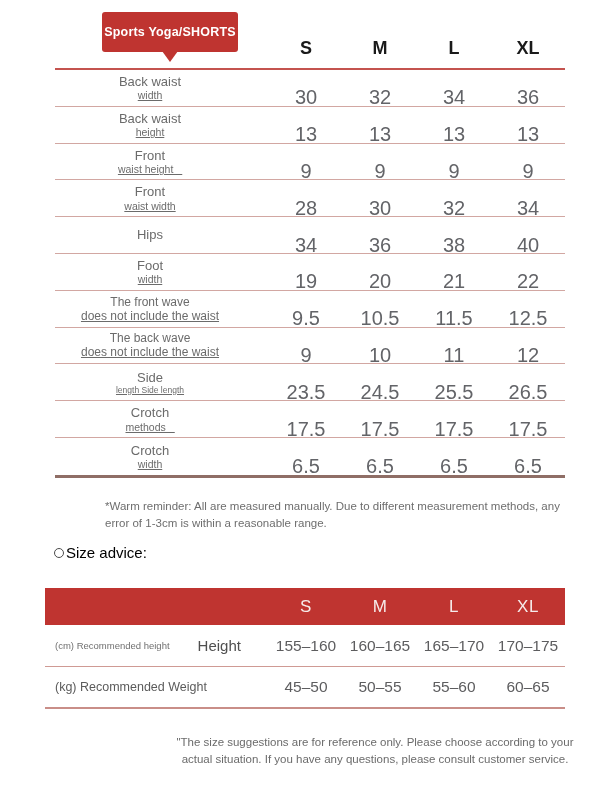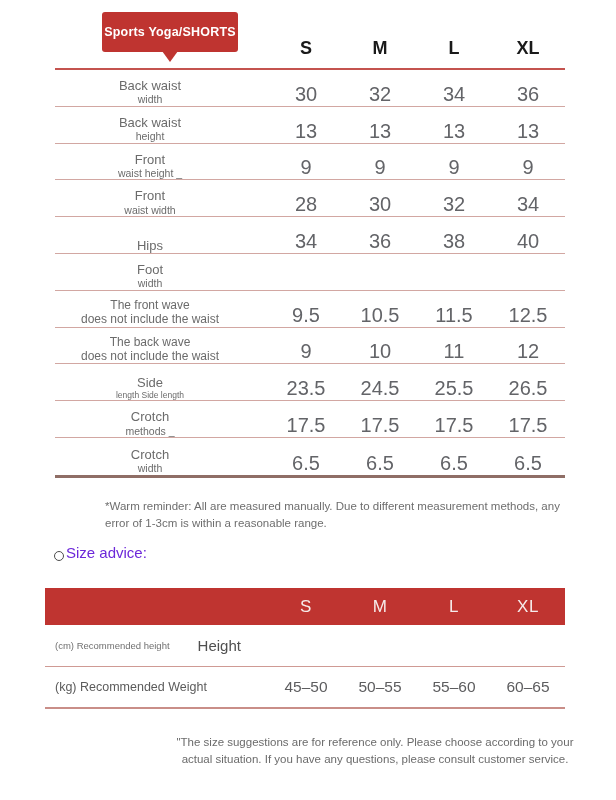--- a/index.html
+++ b/index.html
@@ -19,37 +19,37 @@
     width:0; height:0; border-left:8px solid transparent; border-right:8px solid transparent;
     border-top:11px solid var(--red); }
 
   
   .size-table { position:absolute; left:55px; top:0; width:510px; }
   .thead { display:flex; height:70px; align-items:flex-end; padding-bottom:9px; border-bottom:2px solid var(--hline); }
   .tlabel-spacer { width:214px; }
   .hcells { display:flex; }
   .hcell { width:74px; text-align:center; font-size:18px; font-weight:bold; color:#1a1a1a; }
 
-  .trows .trow { display:flex; align-items:flex-end; height:36.8px; border-bottom:1px solid var(--sep); }
+  .trows .trow { display:flex; align-items:center; height:36.8px; border-bottom:1px solid var(--sep); }
   .trows .trow:last-child { border-bottom:none; }
   .trows { border-bottom:3px solid var(--thick); }
   .tlabel { width:214px; padding-right:24px; text-align:center; color:#6b6b6b; line-height:1.18; }
   .l1 { font-size:13px; }
-  .l2 { font-size:10.5px; }
+  .l2 { font-size:10.5px;text-decoration:underline; }
   .even-lines .l1, .even-lines .l2 { font-size:12px; }
   .tiny-sub .l2 { font-size:8.5px; }
   .tvals { display:flex;margin-top:20px; }
   .cell { width:74px; text-align:center; font-size:20px; color:#636468; }
 
   .reminder { position:absolute; left:105px; top:486px; width:468px;
     font-size:11.5px; color:#6e6e6e; line-height:1.55; }
 
   
-  .advice-title { position:absolute; left:54px; top:544px; font-size:15px; color:#6d28d9;
-    display:flex; align-items:flex-end; }
+  .advice-title { position:absolute; left:54px; top:544px; font-size:15px; color:#000000;
+    display:flex; align-items:center; }
   .circle-icon { width:10px; height:10px; border:1.5px solid #4c4c4c; border-radius:50%;
     display:inline-block; margin-right:2px; }
 
   .advice { position:absolute; left:45px; top:588px; width:520px; }
   .abar { height:37px; background:var(--red); display:flex; align-items:center; }
   .aspacer { width:224px; }
   .bcells { display:flex; }
   .bcell { width:74px; text-align:center; color:#f6eceb; font-size:17px; letter-spacing:.5px; }
   .arows .arow { display:flex; align-items:center; height:42px; border-bottom:1px solid #cf9a94; }
   .arows .arow:last-child { border-bottom:2px solid #c98e88; }
@@ -148,20 +148,26 @@
           <div class="cell">38</div>
           <div class="cell">40</div>
         </div>
   </div>
 
   <div class="trow">
     <div class="tlabel">
       <div class="l1">Foot</div>
       <div class="l2">width</div>
     </div>
+    <div class="tvals">
+          <div class="cell">19</div>
+          <div class="cell">20</div>
+          <div class="cell">21</div>
+          <div class="cell">22</div>
+        </div>
   </div>
 
   <div class="trow even-lines">
     <div class="tlabel">
       <div class="l1">The front wave</div>
       <div class="l2">does not include the waist</div>
     </div>
     <div class="tvals">
           <div class="cell">9.5</div>
           <div class="cell">10.5</div>
@@ -243,20 +249,26 @@
 
   <div class="bcell">XL</div>
 </div>
   </div>
   <div class="arows">
   <div class="arow cm-row">
     <div class="alabel">
       <span class="aprefix">(cm) Recommended height</span>
       <span class="aname">Height</span>
     </div>
+    <div class="avals">
+          <div class="acell">155–160</div>
+          <div class="acell">160–165</div>
+          <div class="acell">165–170</div>
+          <div class="acell">170–175</div>
+        </div>
   </div>
 
   <div class="arow kg-row">
     <div class="alabel">
       <span class="aprefix">(kg) Recommended Weight</span>
       <span class="aname"></span>
     </div>
     <div class="avals">
           <div class="acell">45–50</div>
           <div class="acell">50–55</div>

